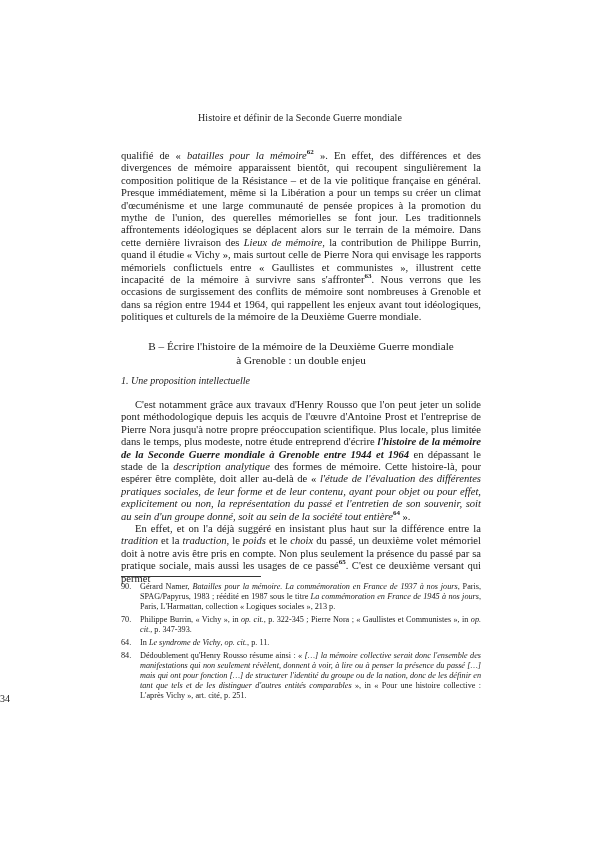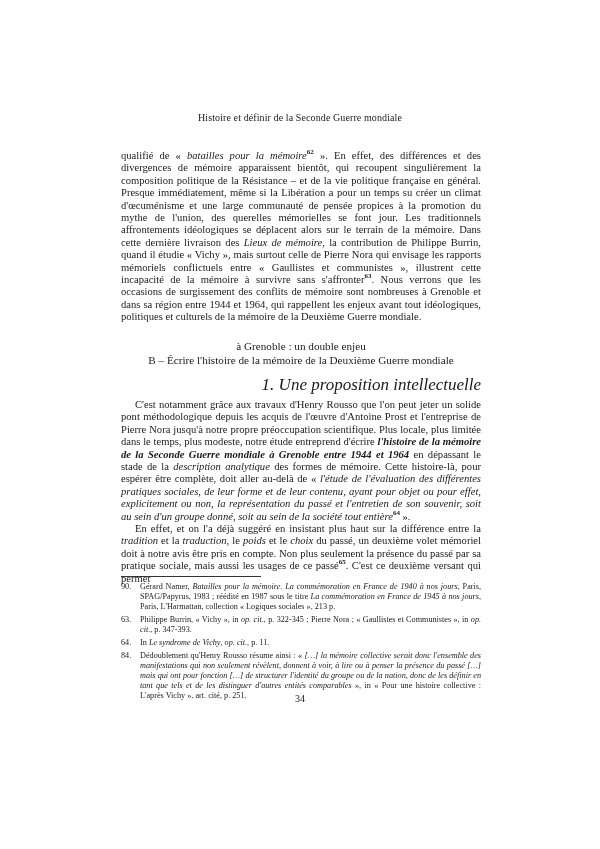--- a/index.html
+++ b/index.html
@@ -7,62 +7,62 @@
          font-family: "Liberation Serif", "DejaVu Serif", serif; color: #1a1a1a; }
   .running-head { position: absolute; top: 112px; left: 0; width: 600px; text-align: center;
          font-size: 10px; letter-spacing: 0.1px; }
   .body-text { position: absolute; left: 121px; width: 360px; font-size: 10.6px; line-height: 12.4px;
          text-align: justify; }
   .p1 { top: 150px; }
   .p { margin: 0; }
   .indent { text-indent: 14px; }
   .section-heading { position: absolute; top: 340px; left: 121px; width: 360px; text-align: center;
          font-size: 11.2px; line-height: 13.6px; }
-  .sub-heading { position: absolute; top: 375px; left: 121px; width: 360px; text-align: right;
-         font-size: 17px; font-style: italic; }
+  .sub-heading { position: absolute; top: 375px; left: 121px; width: 360px; text-align: left;
+         font-size: 10px; font-style: italic; }
   .p2 { top: 399px; }
   .rule { position: absolute; top: 576px; left: 121px; width: 140px; border-top: 1px solid #333; }
   .footnotes { position: absolute; top: 582px; left: 121px; width: 360px; font-size: 8.2px; line-height: 10px; }
   .fn { display: flex; margin-bottom: 3px; text-align: justify; }
   .fn-num { width: 19px; flex: 0 0 19px; }
   .fn-text { flex: 1; }
-  .page-number { position: absolute; top: 693px; left: 0; width: 600px; text-align: center; font-size: 10px; }
+  .page-number { position: absolute; top: 693px; left: 0; width: 600px; text-align: left; font-size: 10px; }
   i, .it { font-style: italic; }
   sup { font-size: 7px; line-height: 0; font-weight: bold; }
 </style>
 </head>
 <body>
 
 <div class="running-head">Histoire et définir de la Seconde Guerre mondiale</div>
 
 <div class="body-text p1">
   <p class="p">qualifié de « <i>batailles pour la mémoire</i><sup>62</sup> ». En effet, des différences et des divergences de mémoire apparaissent bientôt, qui recoupent singulièrement la composition politique de la Résistance – et de la vie politique française en général. Presque immédiatement, même si la Libération a pour un temps su créer un climat d'œcuménisme et une large communauté de pensée propices à la promotion du mythe de l'union, des querelles mémorielles se font jour. Les traditionnels affrontements idéologiques se déplacent alors sur le terrain de la mémoire. Dans cette dernière livraison des <i>Lieux de mémoire</i>, la contribution de Philippe Burrin, quand il étudie « Vichy », mais surtout celle de Pierre Nora qui envisage les rapports mémoriels conflictuels entre « Gaullistes et communistes », illustrent cette incapacité de la mémoire à survivre sans s'affronter<sup>63</sup>. Nous verrons que les occasions de surgissement des conflits de mémoire sont nombreuses à Grenoble et dans sa région entre 1944 et 1964, qui rappellent les enjeux avant tout idéologiques, politiques et culturels de la mémoire de la Deuxième Guerre mondiale.</p>
 </div>
 
 <div class="section-heading">
+  <div>B – Écrire l'histoire de la mémoire de la Deuxième Guerre mondiale</div>
   <div>à Grenoble : un double enjeu</div>
-  <div>B – Écrire l'histoire de la mémoire de la Deuxième Guerre mondiale</div>
 </div>
 
 <div class="sub-heading">1.  Une proposition intellectuelle</div>
 
 <div class="body-text p2">
   <p class="p indent">C'est notamment grâce aux travaux d'Henry Rousso que l'on peut jeter un solide pont méthodologique depuis les acquis de l'œuvre d'Antoine Prost et l'entreprise de Pierre Nora jusqu'à notre propre préoccupation scientifique. Plus locale, plus limitée dans le temps, plus modeste, notre étude entreprend d'écrire <i style="font-weight: bold;">l'histoire de la mémoire de la Seconde Guerre mondiale à Grenoble entre 1944 et 1964</i> en dépassant le stade de la <i>description analytique</i> des formes de mémoire. Cette histoire-là, pour espérer être complète, doit aller au-delà de « <i>l'étude de l'évaluation des différentes pratiques sociales, de leur forme et de leur contenu, ayant pour objet ou pour effet, explicitement ou non, la représentation du passé et l'entretien de son souvenir, soit au sein d'un groupe donné, soit au sein de la société tout entière</i><sup>64</sup> ».</p>
   <p class="p indent">En effet, et on l'a déjà suggéré en insistant plus haut sur la différence entre la <i>tradition</i> et la <i>traduction</i>, le <i>poids</i> et le <i>choix</i> du passé, un deuxième volet mémoriel doit à notre avis être pris en compte. Non plus seulement la présence du passé par sa pratique sociale, mais aussi les usages de ce passé<sup>65</sup>. C'est ce deuxième versant qui permet</p>
 </div>
 
 <div class="rule"></div>
 
 <div class="footnotes">
   <div class="fn">
     <span class="fn-num">90.</span>
-    <span class="fn-text">Gérard Namer, <i>Batailles pour la mémoire. La commémoration en France de 1940 à nos jours</i>, Paris, SPAG/Papyrus, 1983 ; réédité en 1987 sous le titre <i>La commémoration en France de 1945 à nos jours</i>, Paris, L'Harmattan, collection « Logiques sociales », 213 p.</span>
+    <span class="fn-text">Gérard Namer, <i>Batailles pour la mémoire. La commémoration en France de 1937 à nos jours</i>, Paris, SPAG/Papyrus, 1983 ; réédité en 1987 sous le titre <i>La commémoration en France de 1945 à nos jours</i>, Paris, L'Harmattan, collection « Logiques sociales », 213 p.</span>
   </div>
   <div class="fn">
-    <span class="fn-num">63.</span>
+    <span class="fn-num">70.</span>
     <span class="fn-text">Philippe Burrin, « Vichy », in <i>op. cit.</i>, p. 322-345 ; Pierre Nora ; « Gaullistes et Communistes », in <i>op. cit.</i>, p. 347-393.</span>
   </div>
   <div class="fn">
     <span class="fn-num">64.</span>
     <span class="fn-text">In <i>Le syndrome de Vichy</i>, <i>op. cit.</i>, p. 11.</span>
   </div>
   <div class="fn">
     <span class="fn-num">84.</span>
     <span class="fn-text">Dédoublement qu'Henry Rousso résume ainsi : « <i>[…] la mémoire collective serait donc l'ensemble des manifestations qui non seulement révèlent, donnent à voir, à lire ou à penser la présence du passé […] mais qui ont pour fonction […] de structurer l'identité du groupe ou de la nation, donc de les définir en tant que tels et de les distinguer d'autres entités comparables</i> », in « Pour une histoire collective : L'après Vichy », art. cité, p. 251.</span>
   </div>

